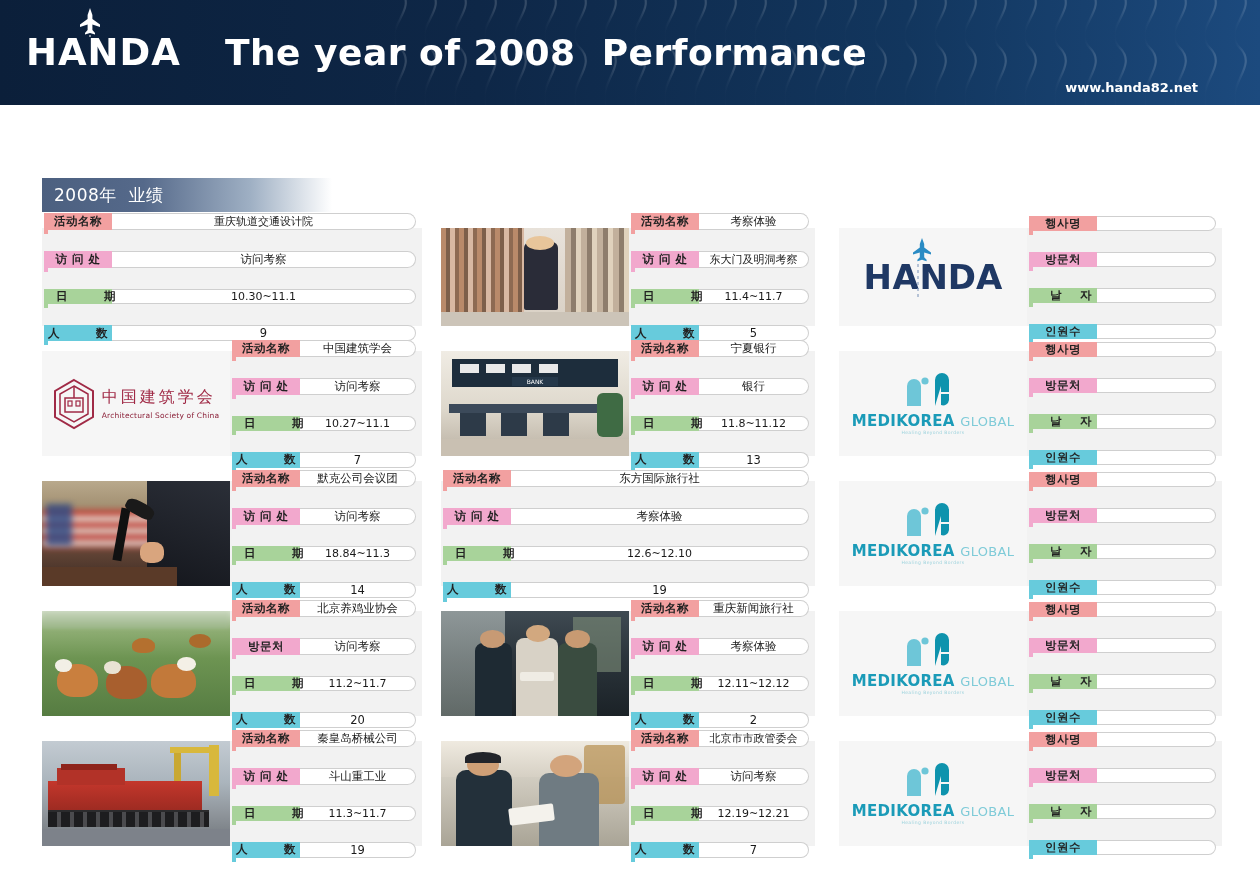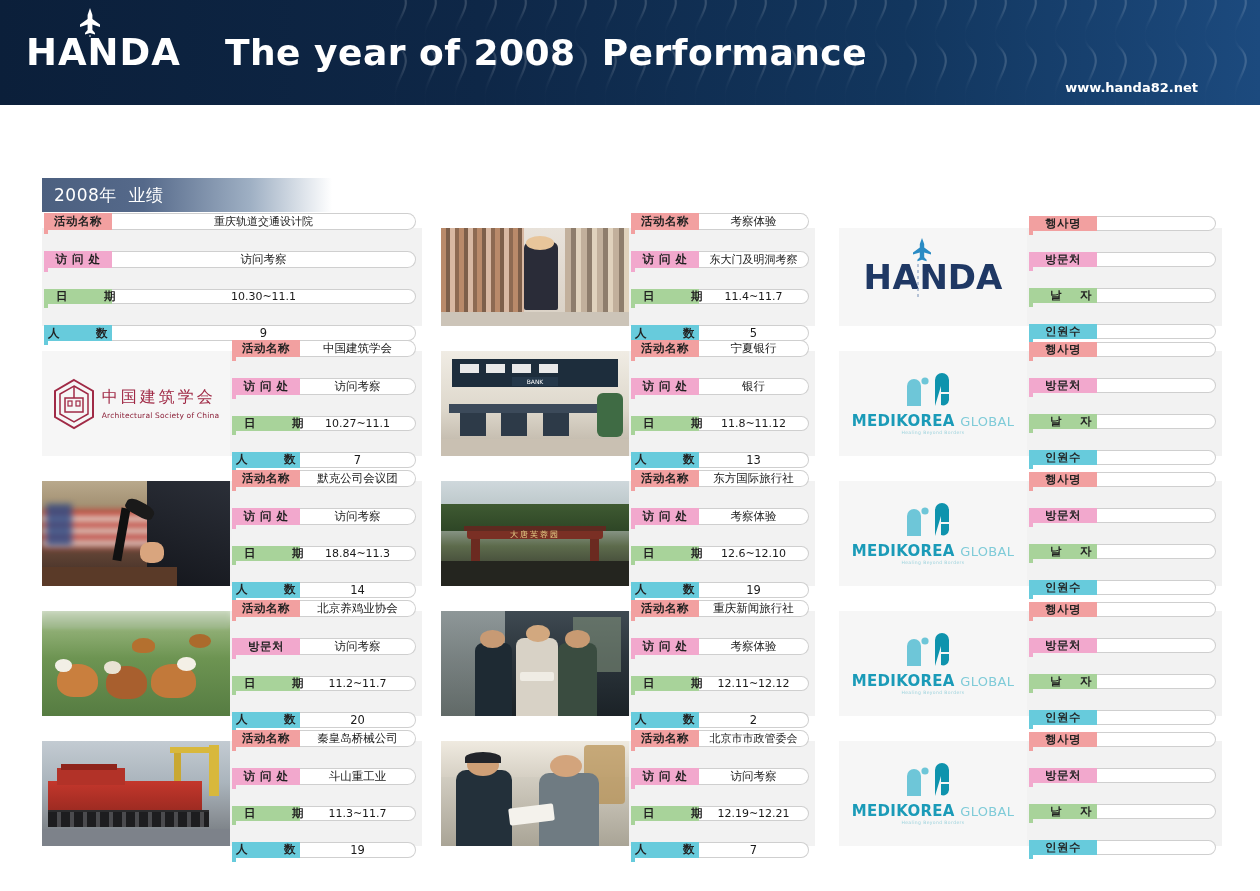--- a/index.html
+++ b/index.html
@@ -478,32 +478,20 @@
             <div class="lbl l3">日        期</div>
             <div class="val tight">18.84~11.3</div>
           </div>
           <div class="field">
             <div class="lbl l4">人        数</div>
             <div class="val">14</div>
           </div>
         </div>
       </div>
       <div class="card c2">
-        <div class="media">
-    <div class="photo" style="position:relative;overflow:hidden;background:
-      linear-gradient(180deg,#cfd8dc 0%,#b8c4c6 30%,#5d6b4c 62%,#2a2b26 100%)">
-      <div style="position:absolute;left:0;top:22%;width:100%;height:26%;background:linear-gradient(180deg,#3f5a32 0%,#2e4626 100%)"></div>
-      <div style="position:absolute;left:14%;top:46%;width:72%;height:9%;background:#7a2f24;border-radius:3px"></div>
-      <div style="position:absolute;left:12%;top:43%;width:76%;height:5%;background:#5e2a20"></div>
-      <div style="position:absolute;left:22%;top:47%;width:56%;height:7%;display:flex;align-items:center;justify-content:center;color:#e8d48a;font-size:8px;letter-spacing:2px">大唐芙蓉园</div>
-      <div style="position:absolute;left:16%;top:55%;width:5%;height:22%;background:#6b2a20"></div>
-      <div style="position:absolute;right:16%;top:55%;width:5%;height:22%;background:#6b2a20"></div>
-      <div style="position:absolute;left:0;bottom:0;width:100%;height:24%;background:#24251f"></div>
-    </div>
-        </div>
         <div class="fields">
           <div class="field">
             <div class="lbl l1">活动名称</div>
             <div class="val">东方国际旅行社</div>
           </div>
           <div class="field">
             <div class="lbl l2">访 问 处</div>
             <div class="val">考察体验</div>
           </div>
           <div class="field">

